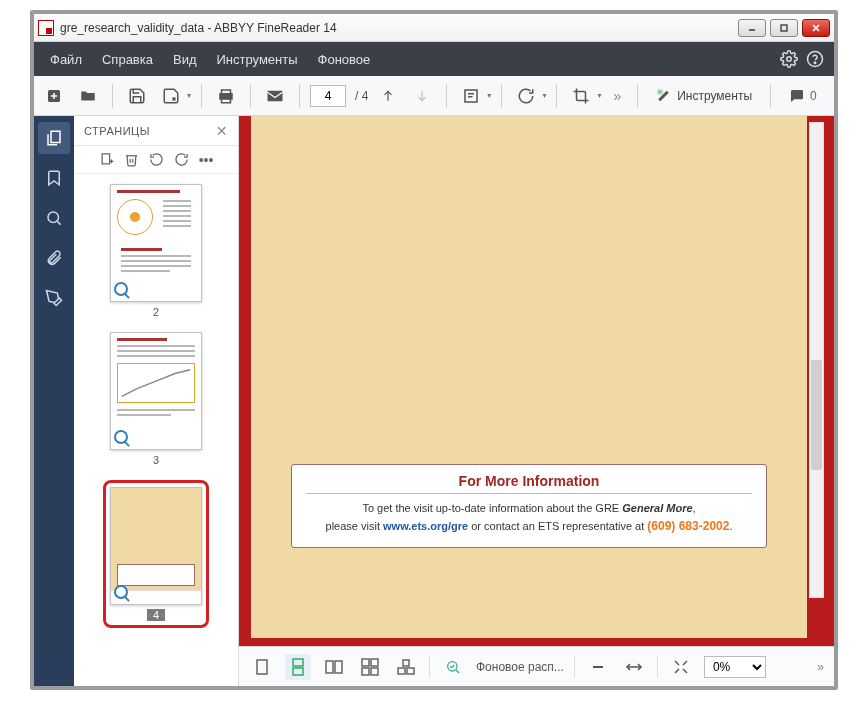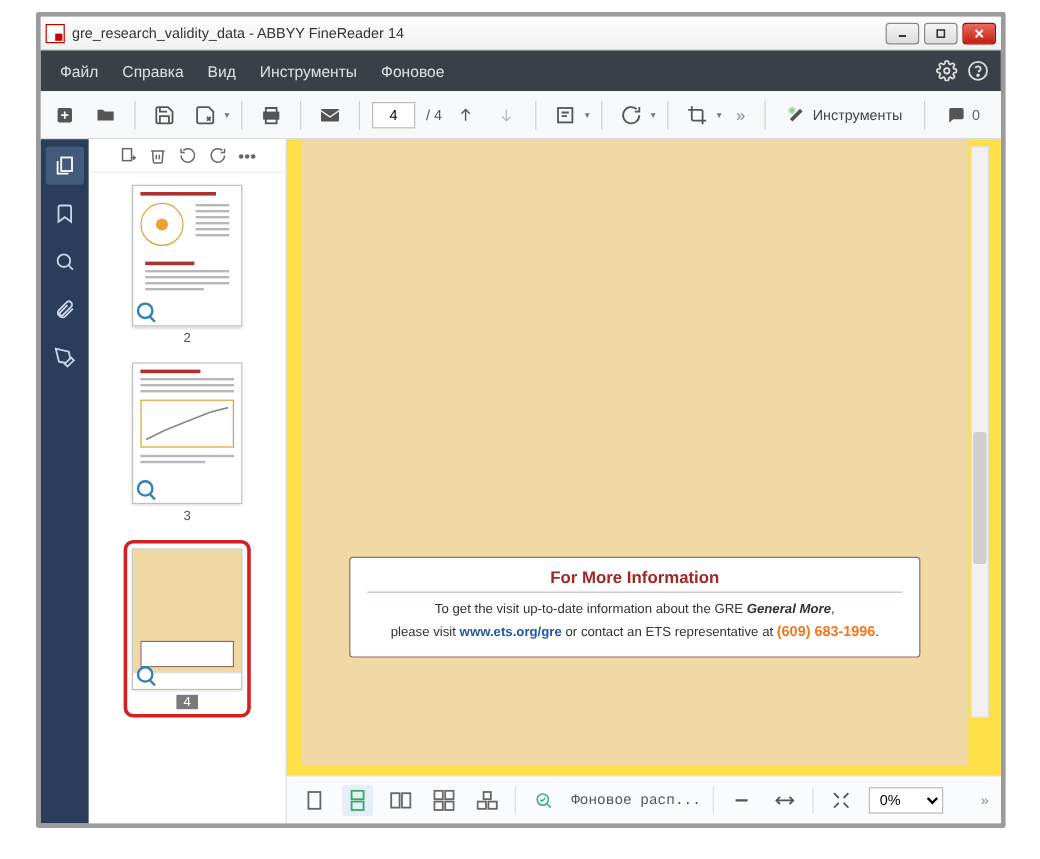--- a/index.html
+++ b/index.html
@@ -65,36 +65,36 @@
 .t4-box { position: absolute; left: 6px; right: 6px; top: 76px; height: 22px; background: #fff; border: 1px solid #9b6a6a; }
 .t4-bot { position: absolute; left: 0; right: 0; bottom: 0; height: 14px; background: #fff; border-top: 1px solid #ddd; }
 
 
 .tline { height: 2px; background: #b8b8b8; margin: 3px 6px; }
 .tline.sh { width: 60%; }
 .thead { height: 3px; background: #a33; margin: 5px 6px 4px; width: 70%; }
 
 
 .viewer-wrap { flex: 1; display: flex; flex-direction: column; min-width: 0; }
-.viewer { flex: 1; background: #fde047; position: relative; overflow: hidden; }
+.viewer { flex: 1; background: #b91c1c; position: relative; overflow: hidden; }
 .page-canvas { position: absolute; left: 12px; top: 0; right: 27px; bottom: 8px; background: #f1d9a6; }
 .info-box { position: absolute; left: 40px; right: 40px; top: 348px; background: #fff; border: 1px solid #9b6a6a; border-radius: 3px; padding: 8px 14px 12px; text-align: center; }
 .info-title { color: #a12722; font-weight: bold; font-size: 14px; border-bottom: 1px solid #d0b7b7; padding-bottom: 4px; margin-bottom: 6px; }
 .info-body { font-size: 11px; color: #333; line-height: 1.5; }
 .info-body b { color: #333; }
 .info-body .lnk { color: #2258a6; font-weight: bold; }
 .info-body .phone { color: #f1771e; font-weight: bold; font-size: 12px; }
 .scrollbar-v { position: absolute; right: 10px; top: 6px; bottom: 48px; width: 15px; background: #f1f1f1; border: 1px solid #dedede; }
 .scrollbar-v .sthumb { position: absolute; left: 1px; right: 1px; top: 50%; height: 110px; background: #cfcfcf; border-radius: 2px; }
 
 
 .viewstrip { height: 40px; border-top: 1px solid #d7d9dc; background: #fafbfc; display: flex; align-items: center; padding: 0 10px; gap: 10px; font-size: 12px; color: #555; }
 .viewstrip .vbtn { width: 26px; height: 26px; display: flex; align-items: center; justify-content: center; cursor: pointer; }
 .viewstrip .vbtn.active { background: #e8eef7; border-radius: 3px; }
-.viewstrip .label { white-space: nowrap; overflow: hidden; text-overflow: ellipsis; max-width: 130px; font-family: Liberation Mono, monospace; }
+.viewstrip .label { white-space: nowrap; overflow: hidden; text-overflow: ellipsis; max-width: 130px; }
 .viewstrip .sep { width: 1px; height: 22px; background: #ddd; }
 .zoom-select { width: 62px; height: 22px; border: 1px solid #bbb; font-size: 12px; padding: 0 4px; background: #fff; }
 .viewstrip .more { color: #888; cursor: pointer; margin-left: auto; }
 
 svg { display: block; }
 </style>
 </head>
 <body>
 
 <div class="outer-frame">
@@ -269,20 +269,24 @@
         </div>
       <div class="ritem">
           <svg width="18" height="18" viewBox="0 0 24 24" fill="none" stroke="currentColor" stroke-width="2">
             <path d="M12 19l7-7 3 3-7 7-3-3z"></path>
             <path d="M18 13l-1.5-7.5L2 2l3.5 14.5L13 18"></path>
           </svg>
         </div>
     </div>
 
     <div class="pages-panel">
+      <div class="pp-head">
+        <span>СТРАНИЦЫ</span>
+        <span class="x">✕</span>
+      </div>
       <div class="pp-tools">
         <span>
             <svg width="15" height="15" viewBox="0 0 24 24" fill="none" stroke="#666" stroke-width="2">
               <rect x="5" y="3" width="12" height="16"></rect>
               <line x1="17" y1="15" x2="23" y2="15"></line>
               <line x1="20" y1="12" x2="20" y2="18"></line>
             </svg>
           </span>
         <span>
             <svg width="15" height="15" viewBox="0 0 24 24" fill="none" stroke="#666" stroke-width="2">
@@ -363,21 +367,21 @@
       </div>
     </div>
 
     <div class="viewer-wrap">
       <div class="viewer">
         <div class="page-canvas">
           <div class="info-box">
             <div class="info-title">For More Information</div>
             <div class="info-body">
               <span>To get the visit up-to-date information about the GRE </span><b><i>General More</i></b><span>,</span><br>
-              <span>please visit </span><span class="lnk">www.ets.org/gre</span><span> or contact an ETS representative at </span><span class="phone">(609) 683-1996</span><span>.</span>
+              <span>please visit </span><span class="lnk">www.ets.org/gre</span><span> or contact an ETS representative at </span><span class="phone">(609) 683-2002</span><span>.</span>
             </div>
           </div>
         </div>
         <div class="scrollbar-v">
           <div class="sthumb"></div>
         </div>
       </div>
 
       <div class="viewstrip">
         <div class="vbtn">

